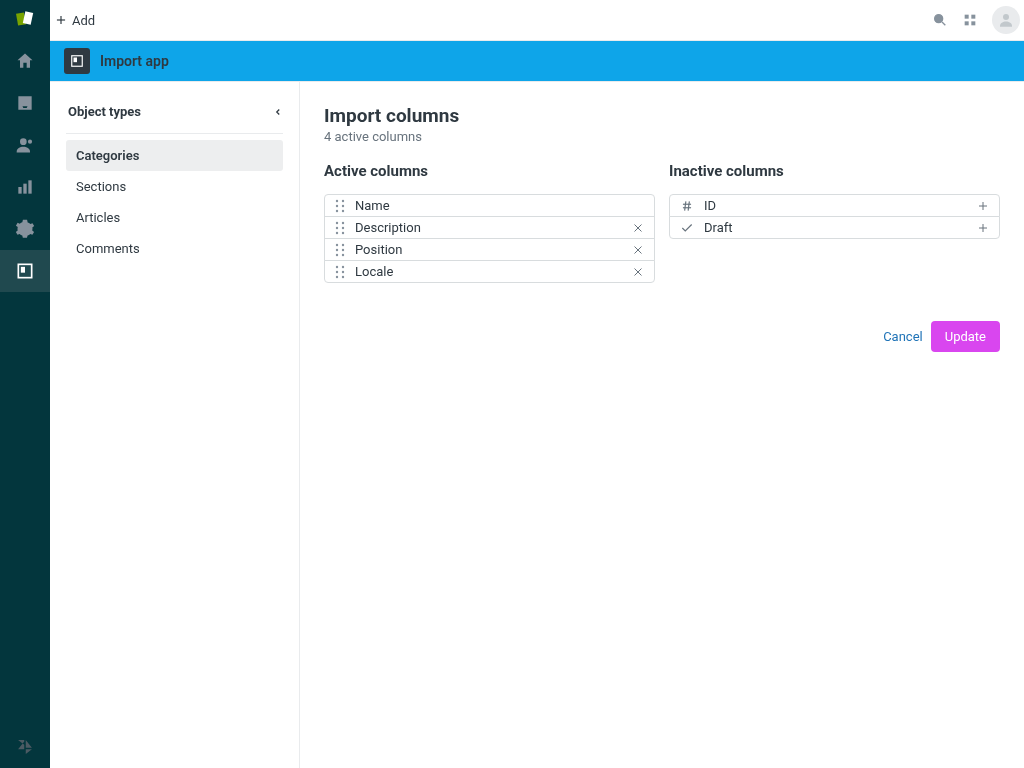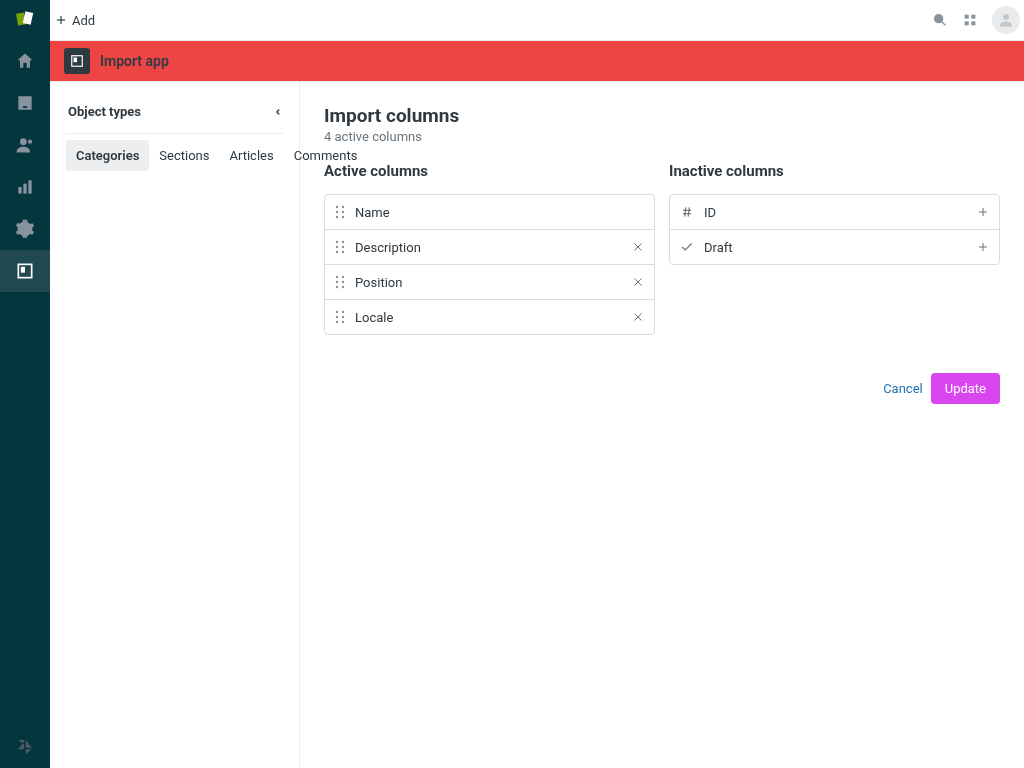--- a/index.html
+++ b/index.html
@@ -21,48 +21,48 @@
     .top-bar { height: 40px; background: #fff; display: flex; align-items: center; padding: 0 4px; }
     .add-button { display: flex; align-items: center; gap: 4px; color: #2f3941; font-size: 13px; cursor: pointer; }
     .add-button svg { width: 14px; height: 14px; }
     .top-bar-right { margin-left: auto; display: flex; align-items: center; gap: 14px; color: #87929d; }
     .top-icon { cursor: pointer; display: flex; }
     .top-icon svg { width: 16px; height: 16px; fill: currentColor; }
     .avatar { width: 28px; height: 28px; border-radius: 50%; background: #e9ebed; display: flex; align-items: center; justify-content: center; }
     .avatar svg { width: 18px; height: 18px; fill: #c2c8cc; }
     
     
-    .app-bar { height: 42px; background: #ef4444; border-bottom: 1px solid #e9ebed; border-top: 1px solid #e9ebed; display: flex; align-items: center; padding: 0 14px; gap: 10px; }
+    .app-bar { height: 42px; background: #0ea5e9; border-bottom: 1px solid #e9ebed; border-top: 1px solid #e9ebed; display: flex; align-items: center; padding: 0 14px; gap: 10px; }
     .app-icon { width: 26px; height: 26px; background: #2f3941; border-radius: 3px; display: flex; align-items: center; justify-content: center; }
     .app-icon svg { width: 14px; height: 14px; }
     .app-title { font-size: 14px; font-weight: 600; color: #2f3941; }
     
     
     .content { flex: 1; display: flex; }
     
     
     .sidebar { width: 250px; border-right: 1px solid #e9ebed; padding: 20px 16px; }
     .sidebar-header { display: flex; justify-content: space-between; align-items: center; padding: 0 0 12px 2px; border-bottom: 1px solid #e9ebed; margin-bottom: 6px; }
     .sidebar-title { font-size: 13px; font-weight: 700; color: #2f3941; }
     .sidebar-collapse { cursor: pointer; color: #2f3941; }
-    .sidebar-list { display: flex; flex-direction: row; }
+    .sidebar-list { display: flex; flex-direction: column; }
     .sidebar-item { padding: 8px 10px; font-size: 13px; color: #2f3941; cursor: pointer; border-radius: 3px; }
     .sidebar-item.selected { background: #edeeef; font-weight: 600; }
     
     
     .panel { flex: 1; padding: 22px 24px; }
     .panel-title { font-size: 19px; font-weight: 700; color: #2f3941; }
     .panel-subtitle { font-size: 13px; color: #68737d; margin-top: 2px; }
     
     .columns { display: flex; gap: 14px; margin-top: 18px; }
     .column-section { flex: 1; }
     .section-title { font-size: 15px; font-weight: 700; color: #2f3941; margin-bottom: 14px; }
     .column-list { display: flex; flex-direction: column; gap: -1px; }
     
-    .column-item { display: flex; align-items: center; border: 1px solid #d8dcde; height: 36px; padding: 0 10px; margin-top: -1px; background: #fff; }
+    .column-item { display: flex; align-items: center; border: 1px solid #d8dcde; height: 23px; padding: 0 10px; margin-top: -1px; background: #fff; }
     .column-item:first-child { border-top-left-radius: 4px; border-top-right-radius: 4px; margin-top: 0; }
     .column-item:last-child { border-bottom-left-radius: 4px; border-bottom-right-radius: 4px; }
     .drag-handle { color: #87929d; margin-right: 10px; display: flex; cursor: grab; }
     .item-icon { color: #68737d; margin-right: 10px; display: flex; }
     .item-label { font-size: 13px; color: #2f3941; flex: 1; }
     .item-action { color: #68737d; cursor: pointer; display: flex; }
     
     .actions { display: flex; justify-content: flex-end; gap: 8px; margin-top: 38px; align-items: center; }
     .cancel-btn { color: #1f73b7; font-size: 13px; cursor: pointer; }
     .update-btn { background: #d946ef; color: #fff; font-size: 13px; padding: 8px 14px; border-radius: 4px; cursor: pointer; }

